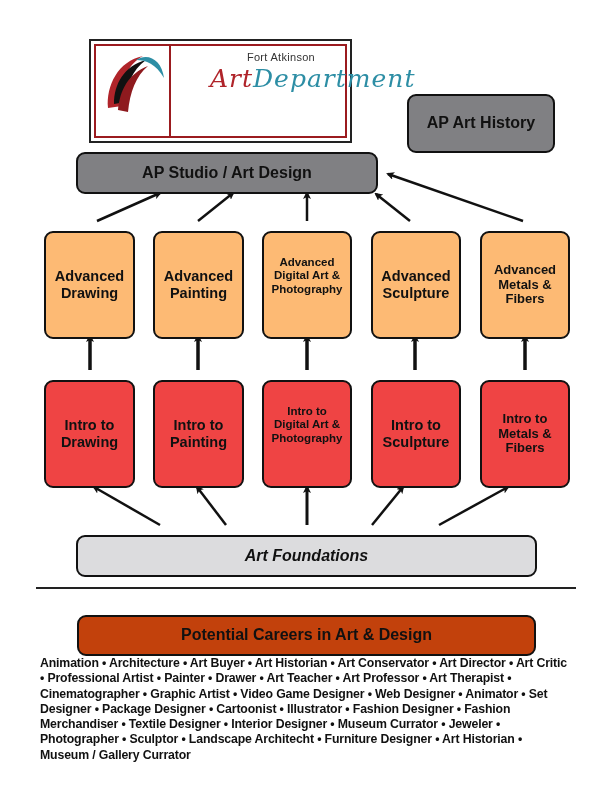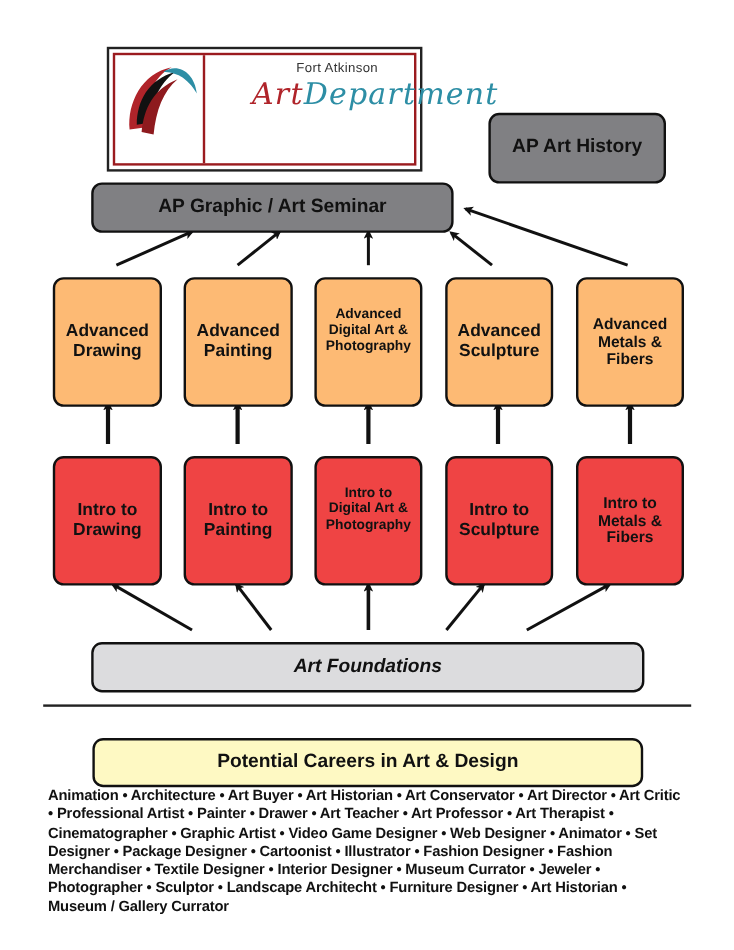--- a/index.html
+++ b/index.html
@@ -65,21 +65,21 @@
   <line x1="307" y1="525" x2="307" y2="487" stroke="#111" stroke-width="3" marker-end="url(#ah)"></line>
   <line x1="372" y1="525" x2="403" y2="487" stroke="#111" stroke-width="2.5" marker-end="url(#ah)"></line>
   <line x1="439" y1="525" x2="508" y2="487" stroke="#111" stroke-width="2.5" marker-end="url(#ah)"></line>
 </svg>
 
 <div class="box dark hdr" style="left:407px;top:84px;width:148px;height:59px;">
   <span>AP Art History</span>
 </div>
 
 <div class="box dark hdr" style="left:76px;top:142px;width:302px;height:42px;">
-  <span>AP Graphic / Art Seminar</span>
+  <span>AP Studio / Art Design</span>
 </div>
 
 <div class="box mid big" style="left:44px;top:221px;width:91px;height:108px;">
   <span class="lbl">Advanced
 Drawing</span>
 </div>
 <div class="box mid big" style="left:153px;top:221px;width:91px;height:108px;">
   <span class="lbl">Advanced
 Painting</span>
 </div>
@@ -120,17 +120,17 @@
 Metals &amp;
 Fibers</span>
 </div>
 
 <div class="box pale hdr" style="left:76px;top:525px;width:461px;height:42px;">
   <span>Art Foundations</span>
 </div>
 
 <div class="sep"></div>
 
-<div class="box hdr" style="left:77px;top:605px;width:459px;height:41px;background:#fef9c3;">
+<div class="box hdr" style="left:77px;top:605px;width:459px;height:41px;background:#c2410c;">
   <span>Potential Careers in Art &amp; Design</span>
 </div>
 
 <div class="careers">Animation • Architecture • Art Buyer • Art Historian • Art Conservator • Art Director • Art Critic • Professional Artist • Painter •  Drawer • Art Teacher • Art Professor • Art Therapist • Cinematographer • Graphic Artist • Video Game Designer • Web Designer • Animator • Set Designer • Package Designer • Cartoonist • Illustrator • Fashion Designer • Fashion Merchandiser • Textile Designer • Interior Designer • Museum Currator • Jeweler • Photographer • Sculptor • Landscape Architecht • Furniture Designer • Art Historian • Museum / Gallery Currator</div>
 
 </body></html>

